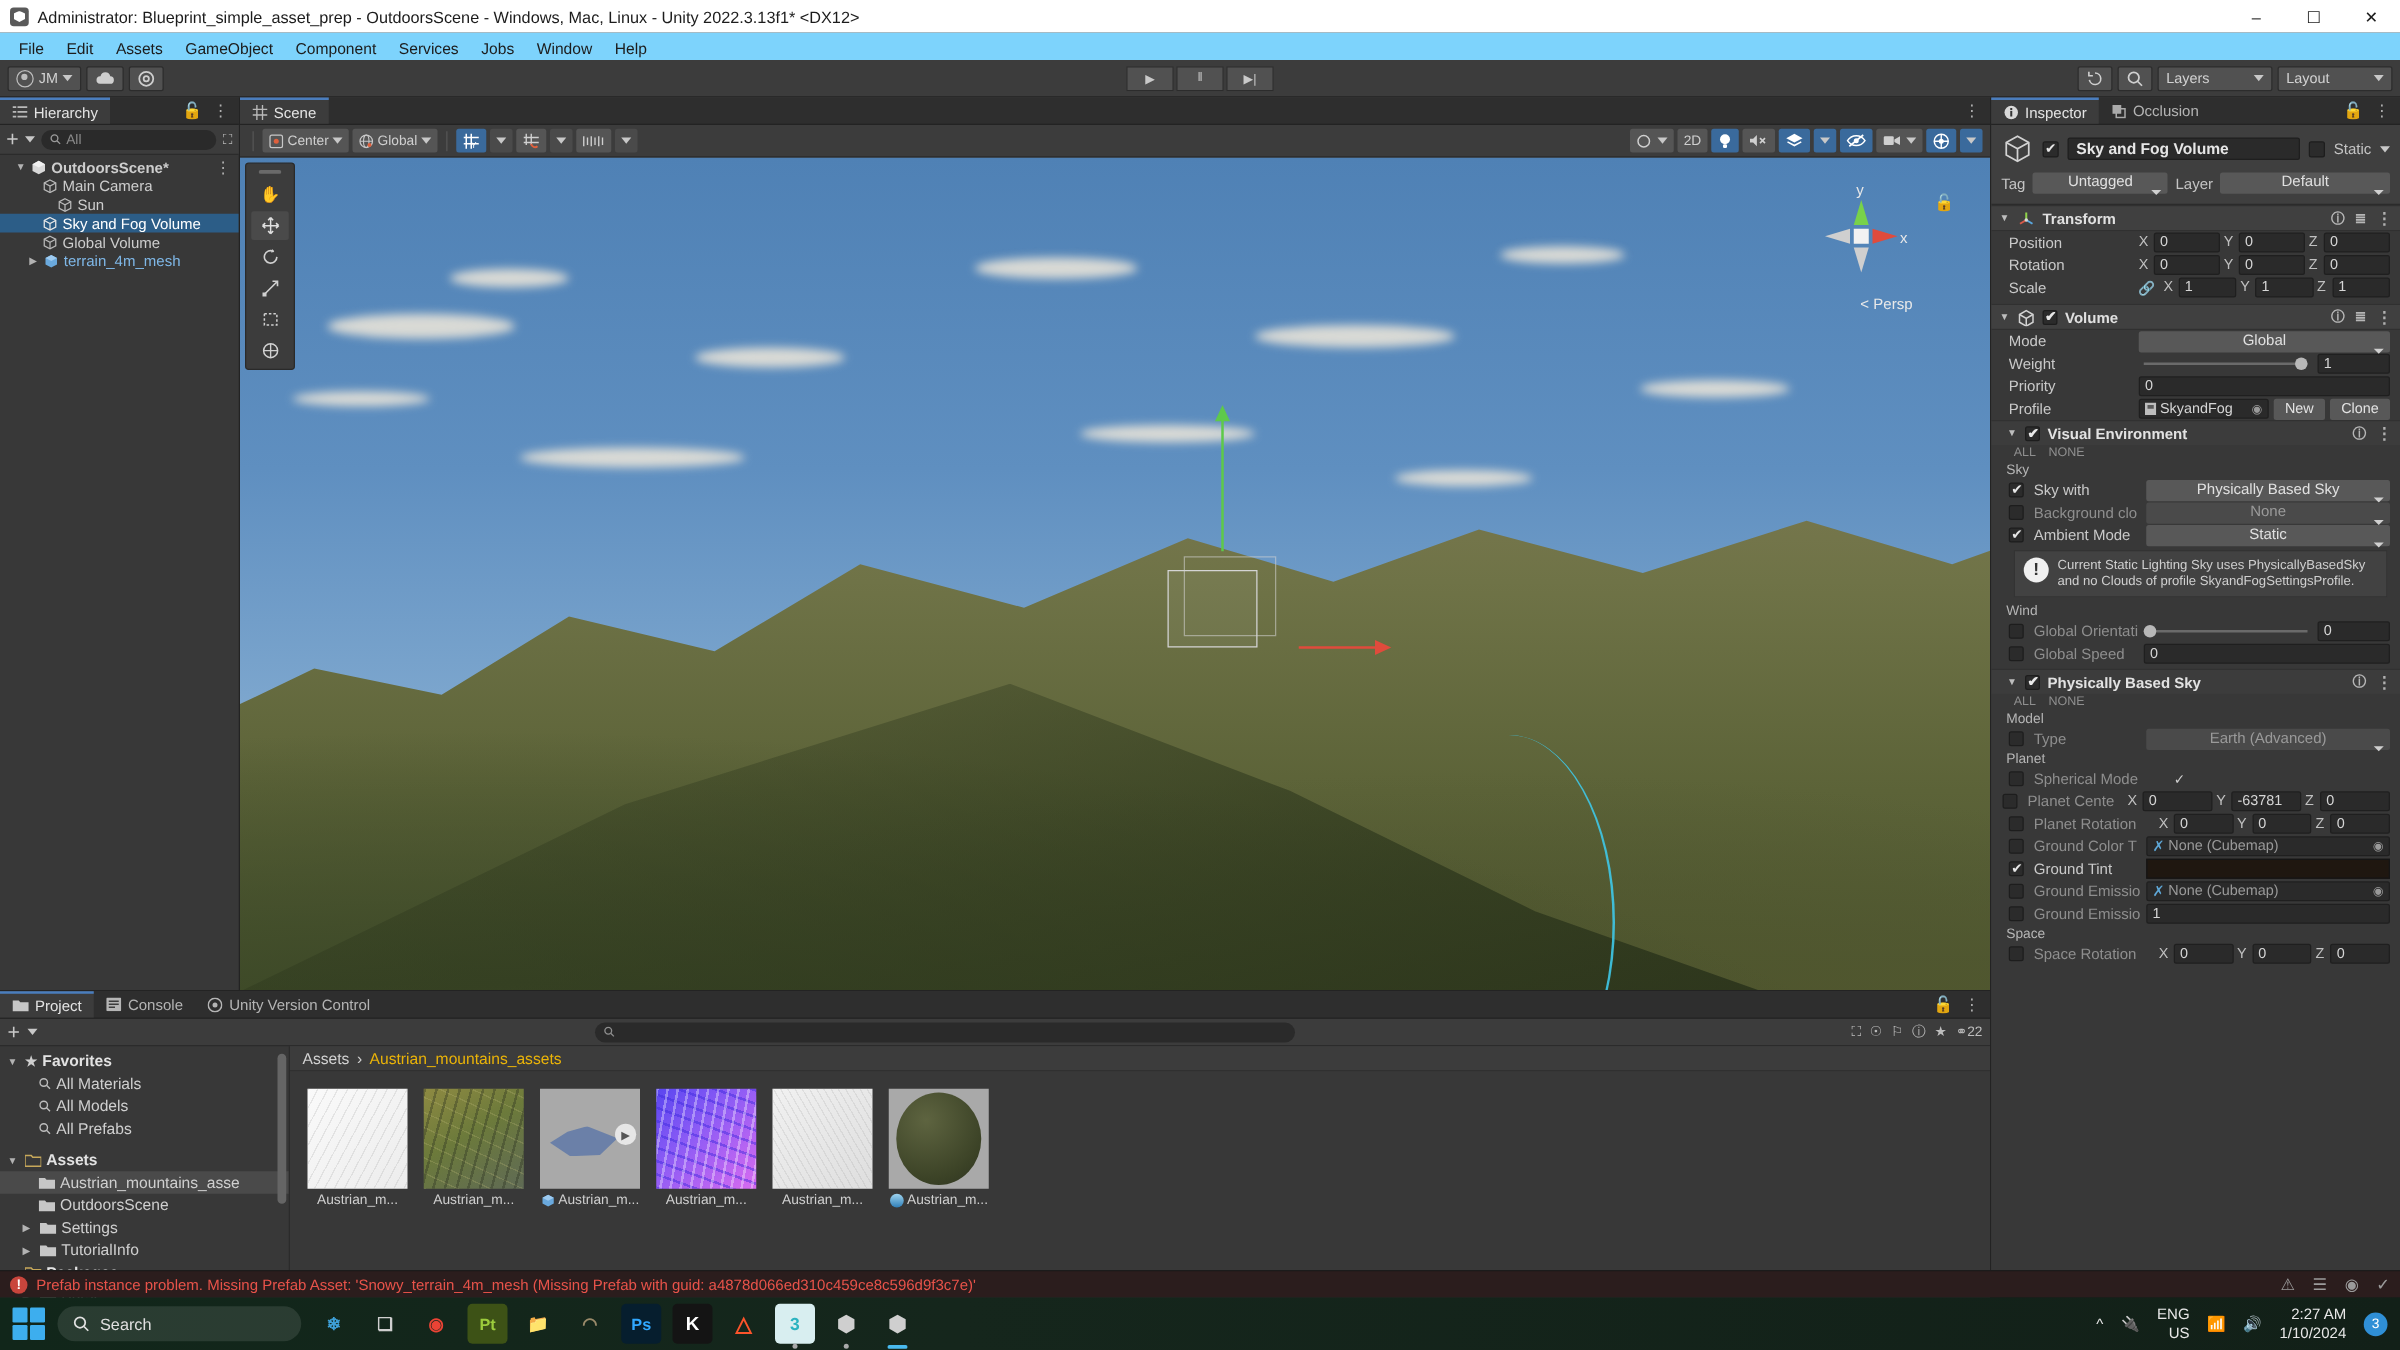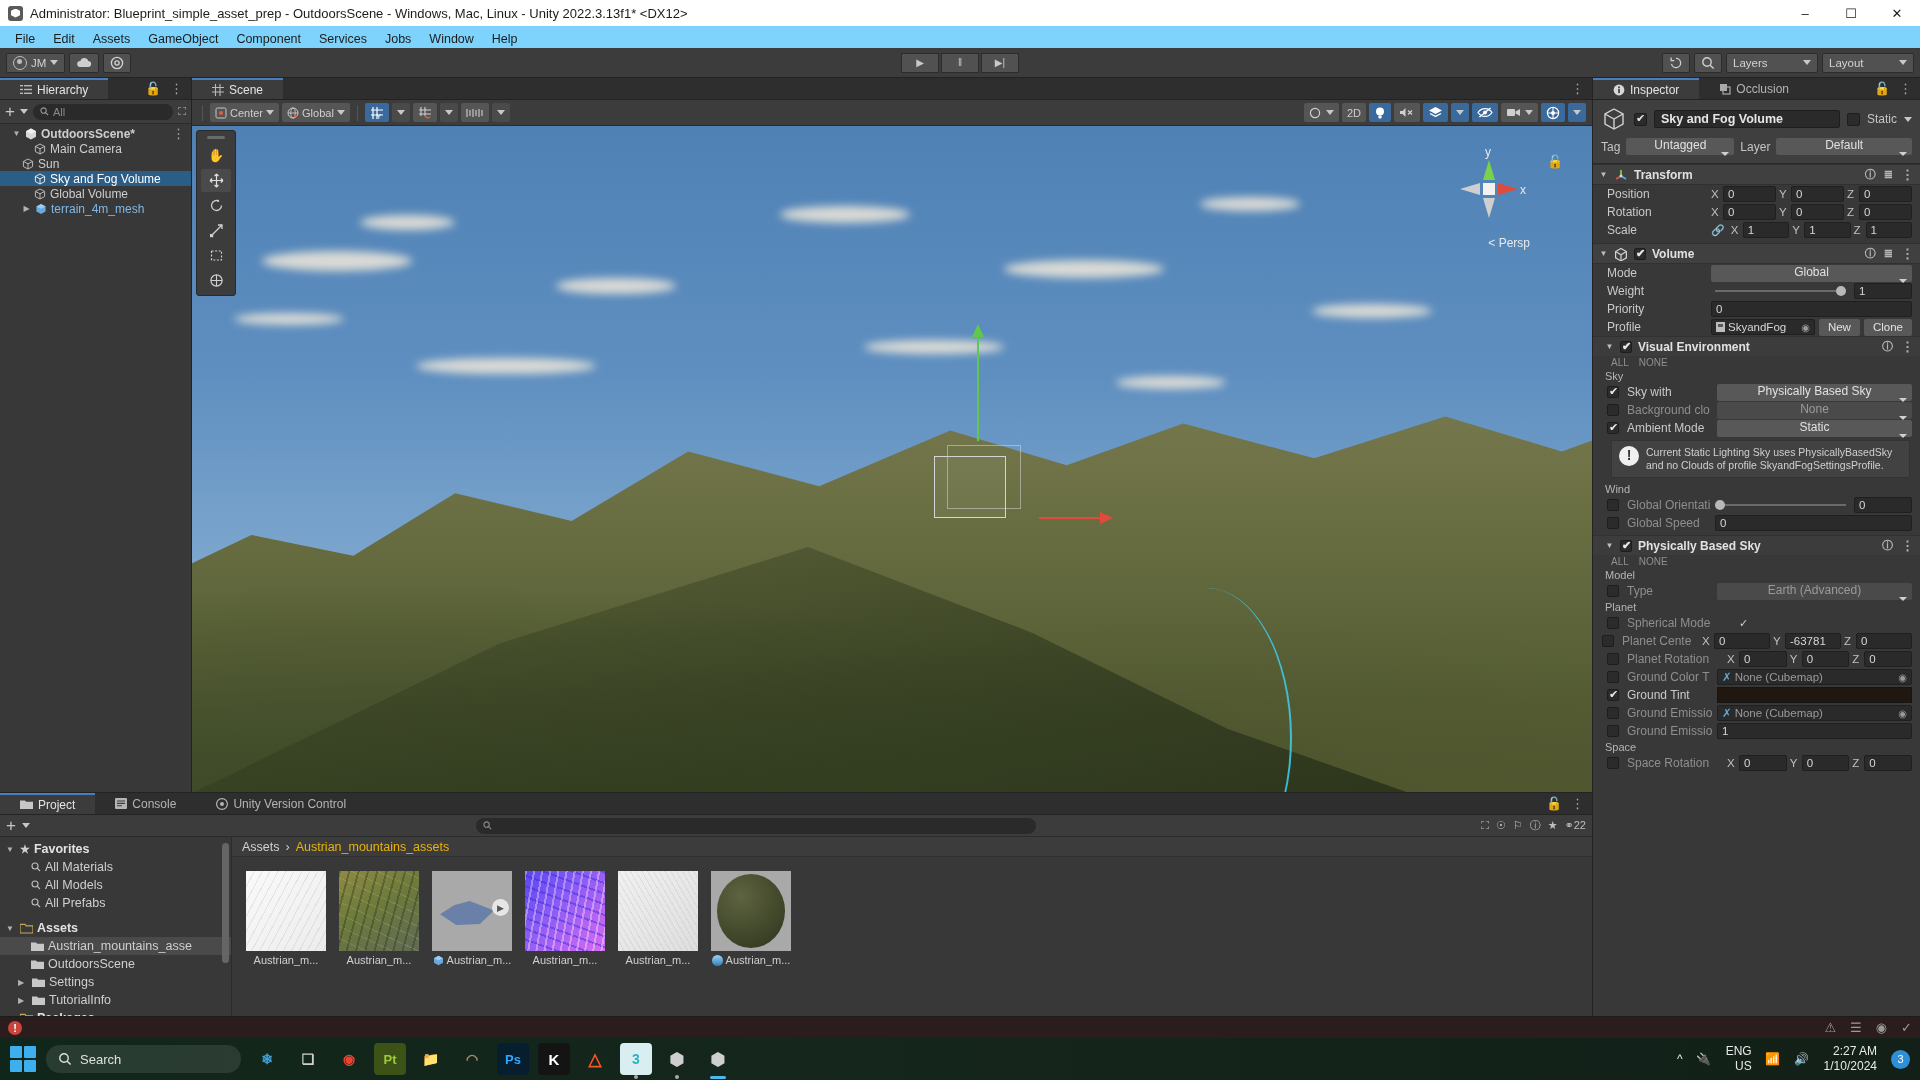--- a/index.html
+++ b/index.html
@@ -71,21 +71,21 @@
   
   .main { position: absolute; top: 78px; left: 0; right: 0; bottom: 62px; display: flex; background:#383838; }
 
   
   .panel { background: #383838; display: flex; flex-direction: column; }
   .panel-tabs {
     height: 22px; background: #2e2e2e; display: flex; align-items: stretch;
     position: relative; border-bottom: 1px solid #232323;
   }
   .panel-tab {
-    display: flex; align-items: center; gap: 5px; padding: 0 20px;
+    display: flex; align-items: center; gap: 5px; padding: 0 10px;
     font-size: 12px; color: #b4b4b4; background: transparent;
   }
   .panel-tab.active { background: #3c3c3c; color: #e4e4e4; border-top: 2px solid #4a7dbd; }
   .tab-right { margin-left: auto; display: flex; align-items: center; gap: 8px; padding-right: 8px; }
   .kebab { letter-spacing: 0; font-size: 13px; color: #b0b0b0; line-height: 1; }
 
   
   .hierarchy { width: 192px; border-right: 1px solid #232323; }
   .hier-toolbar {
     height: 24px; display: flex; align-items: center; gap: 5px;
@@ -447,21 +447,21 @@
           <span style="font-weight:bold">OutdoorsScene*</span>
           <span class="kebab" style="margin-left:auto;padding-right:6px;">⋮</span>
         </div>
         <div class="hrow" style="padding-left:34px;">
           <svg class="cube-ico" viewBox="0 0 12 12">
             <path d="M6 1 10.6 3.4v5.2L6 11 1.4 8.6V3.4z" fill="none" stroke="#b9b9b9" stroke-width="1"></path>
             <path d="M1.4 3.4 6 5.8l4.6-2.4M6 5.8V11" fill="none" stroke="#b9b9b9" stroke-width="1"></path>
           </svg>
           <span>Main Camera</span>
         </div>
-        <div class="hrow" style="padding-left:22px;">
+        <div class="hrow" style="padding-left:46px;">
           <svg class="cube-ico" viewBox="0 0 12 12">
             <path d="M6 1 10.6 3.4v5.2L6 11 1.4 8.6V3.4z" fill="none" stroke="#b9b9b9" stroke-width="1"></path>
             <path d="M1.4 3.4 6 5.8l4.6-2.4M6 5.8V11" fill="none" stroke="#b9b9b9" stroke-width="1"></path>
           </svg>
           <span>Sun</span>
         </div>
         <div class="hrow selected" style="padding-left:34px;">
           <svg class="cube-ico" viewBox="0 0 12 12">
             <path d="M6 1 10.6 3.4v5.2L6 11 1.4 8.6V3.4z" fill="none" stroke="#e8e8e8" stroke-width="1"></path>
             <path d="M1.4 3.4 6 5.8l4.6-2.4M6 5.8V11" fill="none" stroke="#e8e8e8" stroke-width="1"></path>
@@ -1180,20 +1180,21 @@
           <div class="zoom-slider">
               <span class="zoom-knob"></span>
             </div>
         </div>
       </div>
     </div>
   </div>
 
   <div class="statusbar">
     <span class="err-ico">!</span>
+    <span>Prefab instance problem. Missing Prefab Asset: 'Snowy_terrain_4m_mesh (Missing Prefab with guid: a4878d066ed310c459ce8c596d9f3c7e)'</span>
     <span class="status-right">
       <span>⚠</span>
       <span>☰</span>
       <span>◉</span>
       <span>✓</span>
     </span>
   </div>
 
   <div class="taskbar">
     <div class="start">

